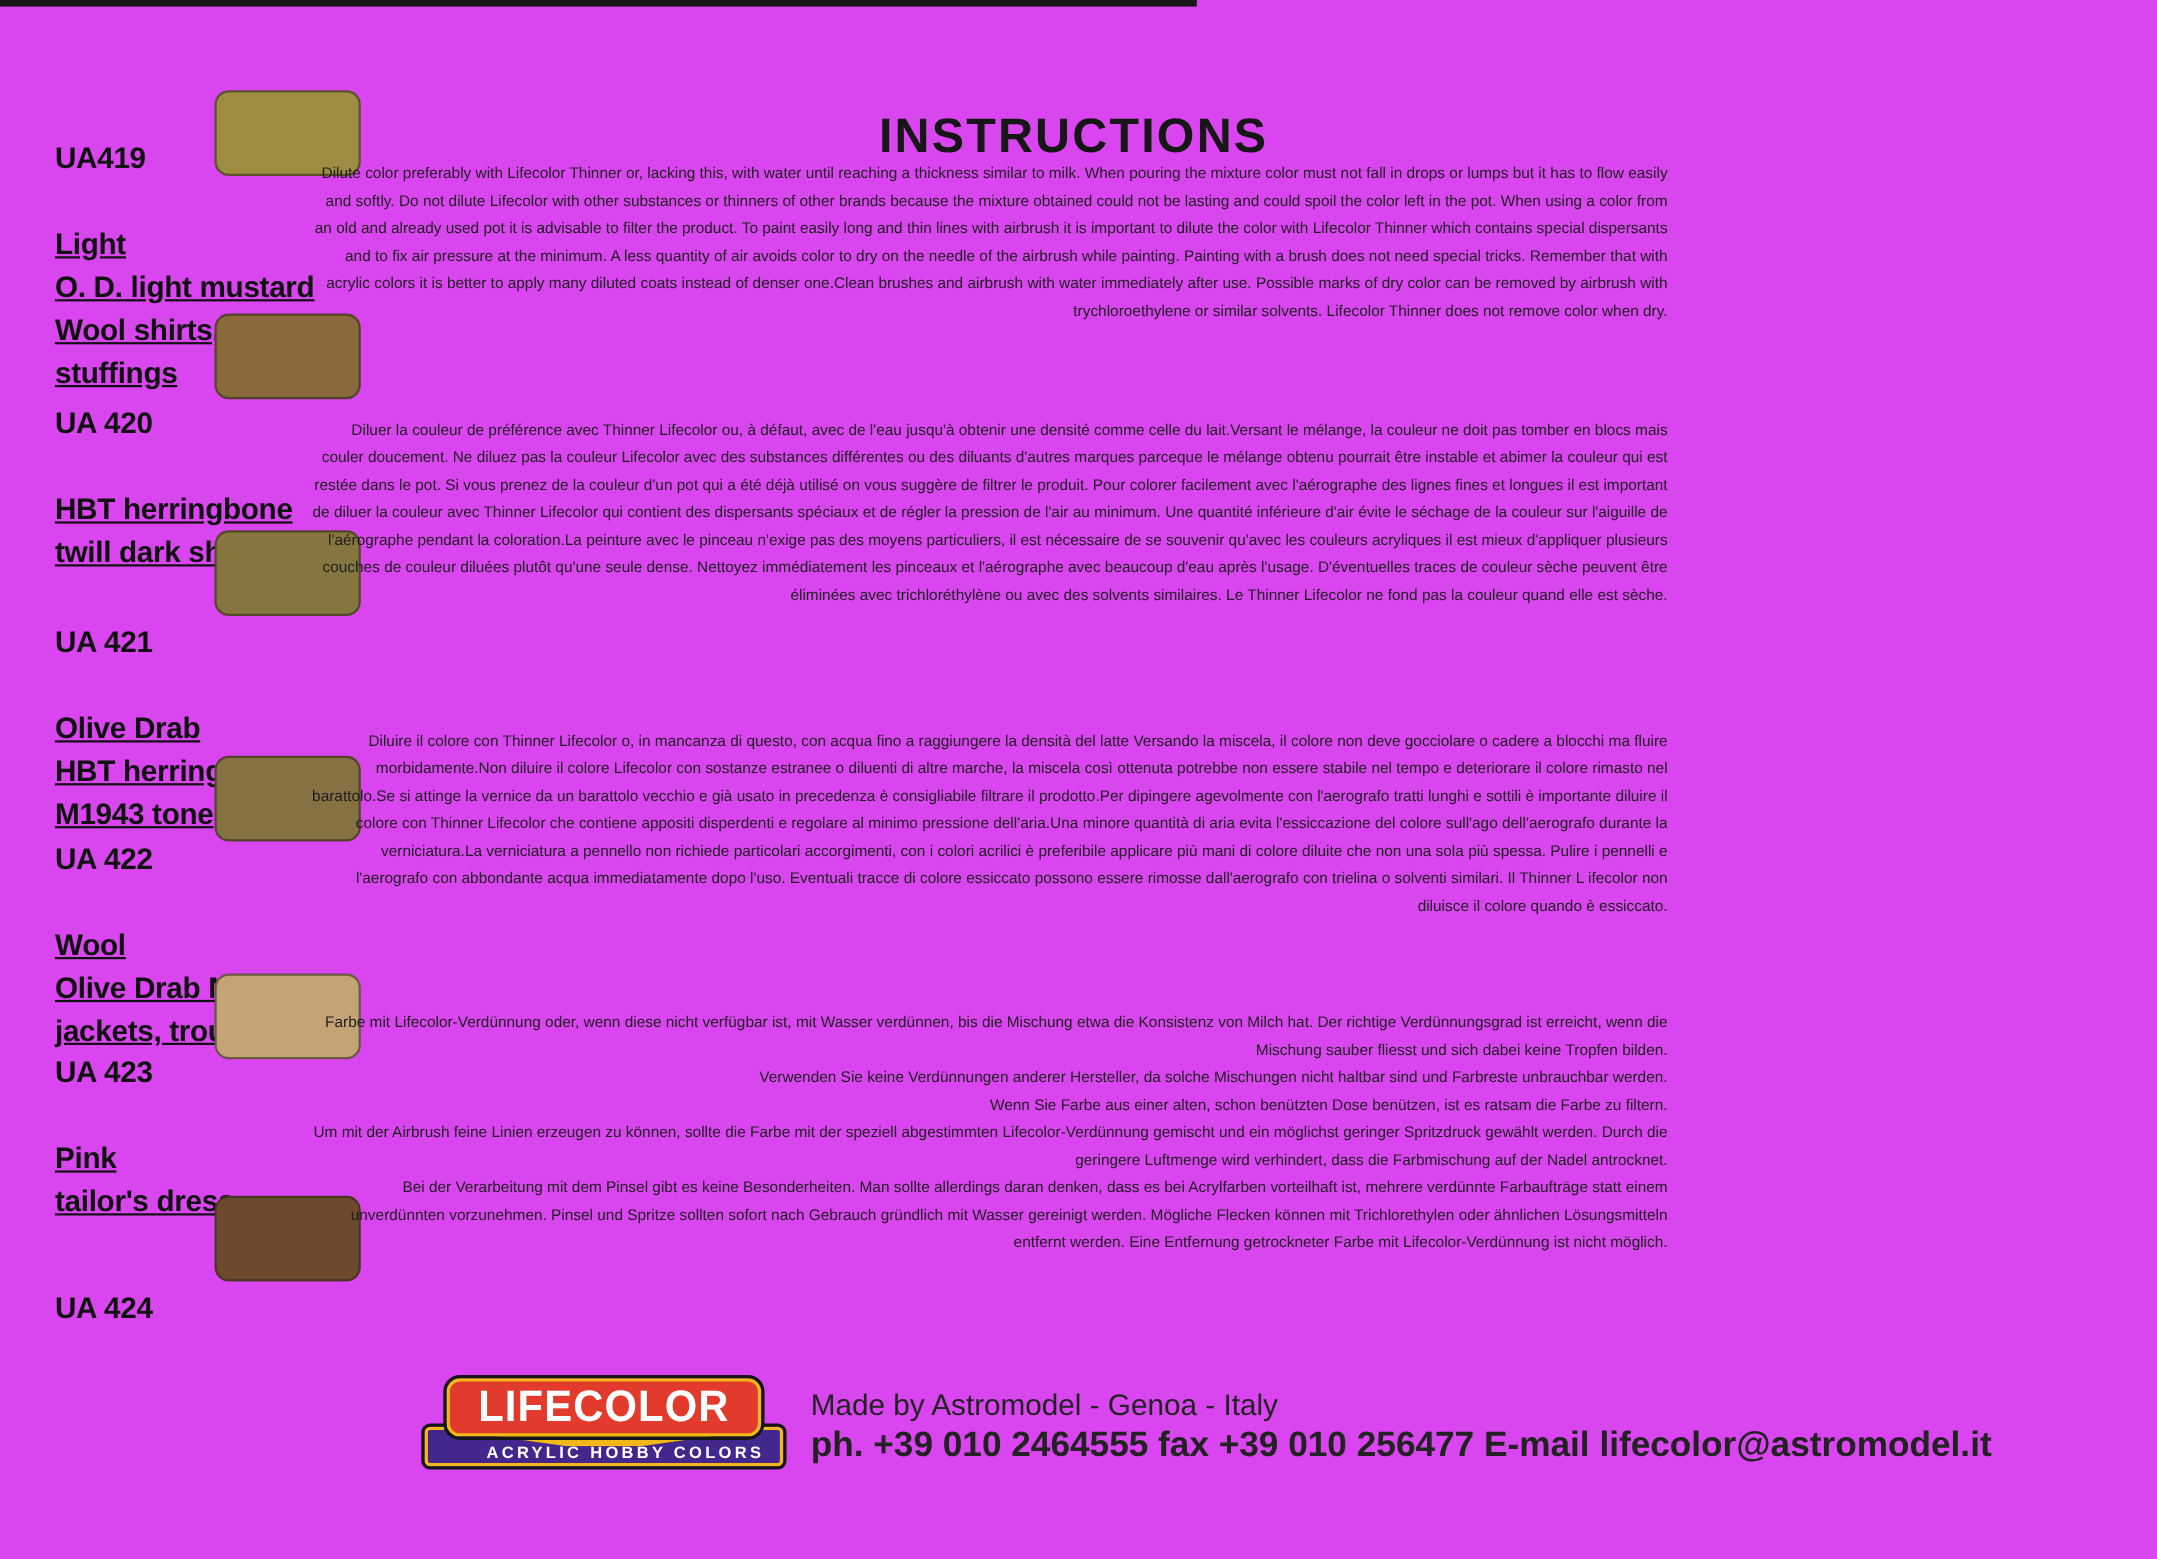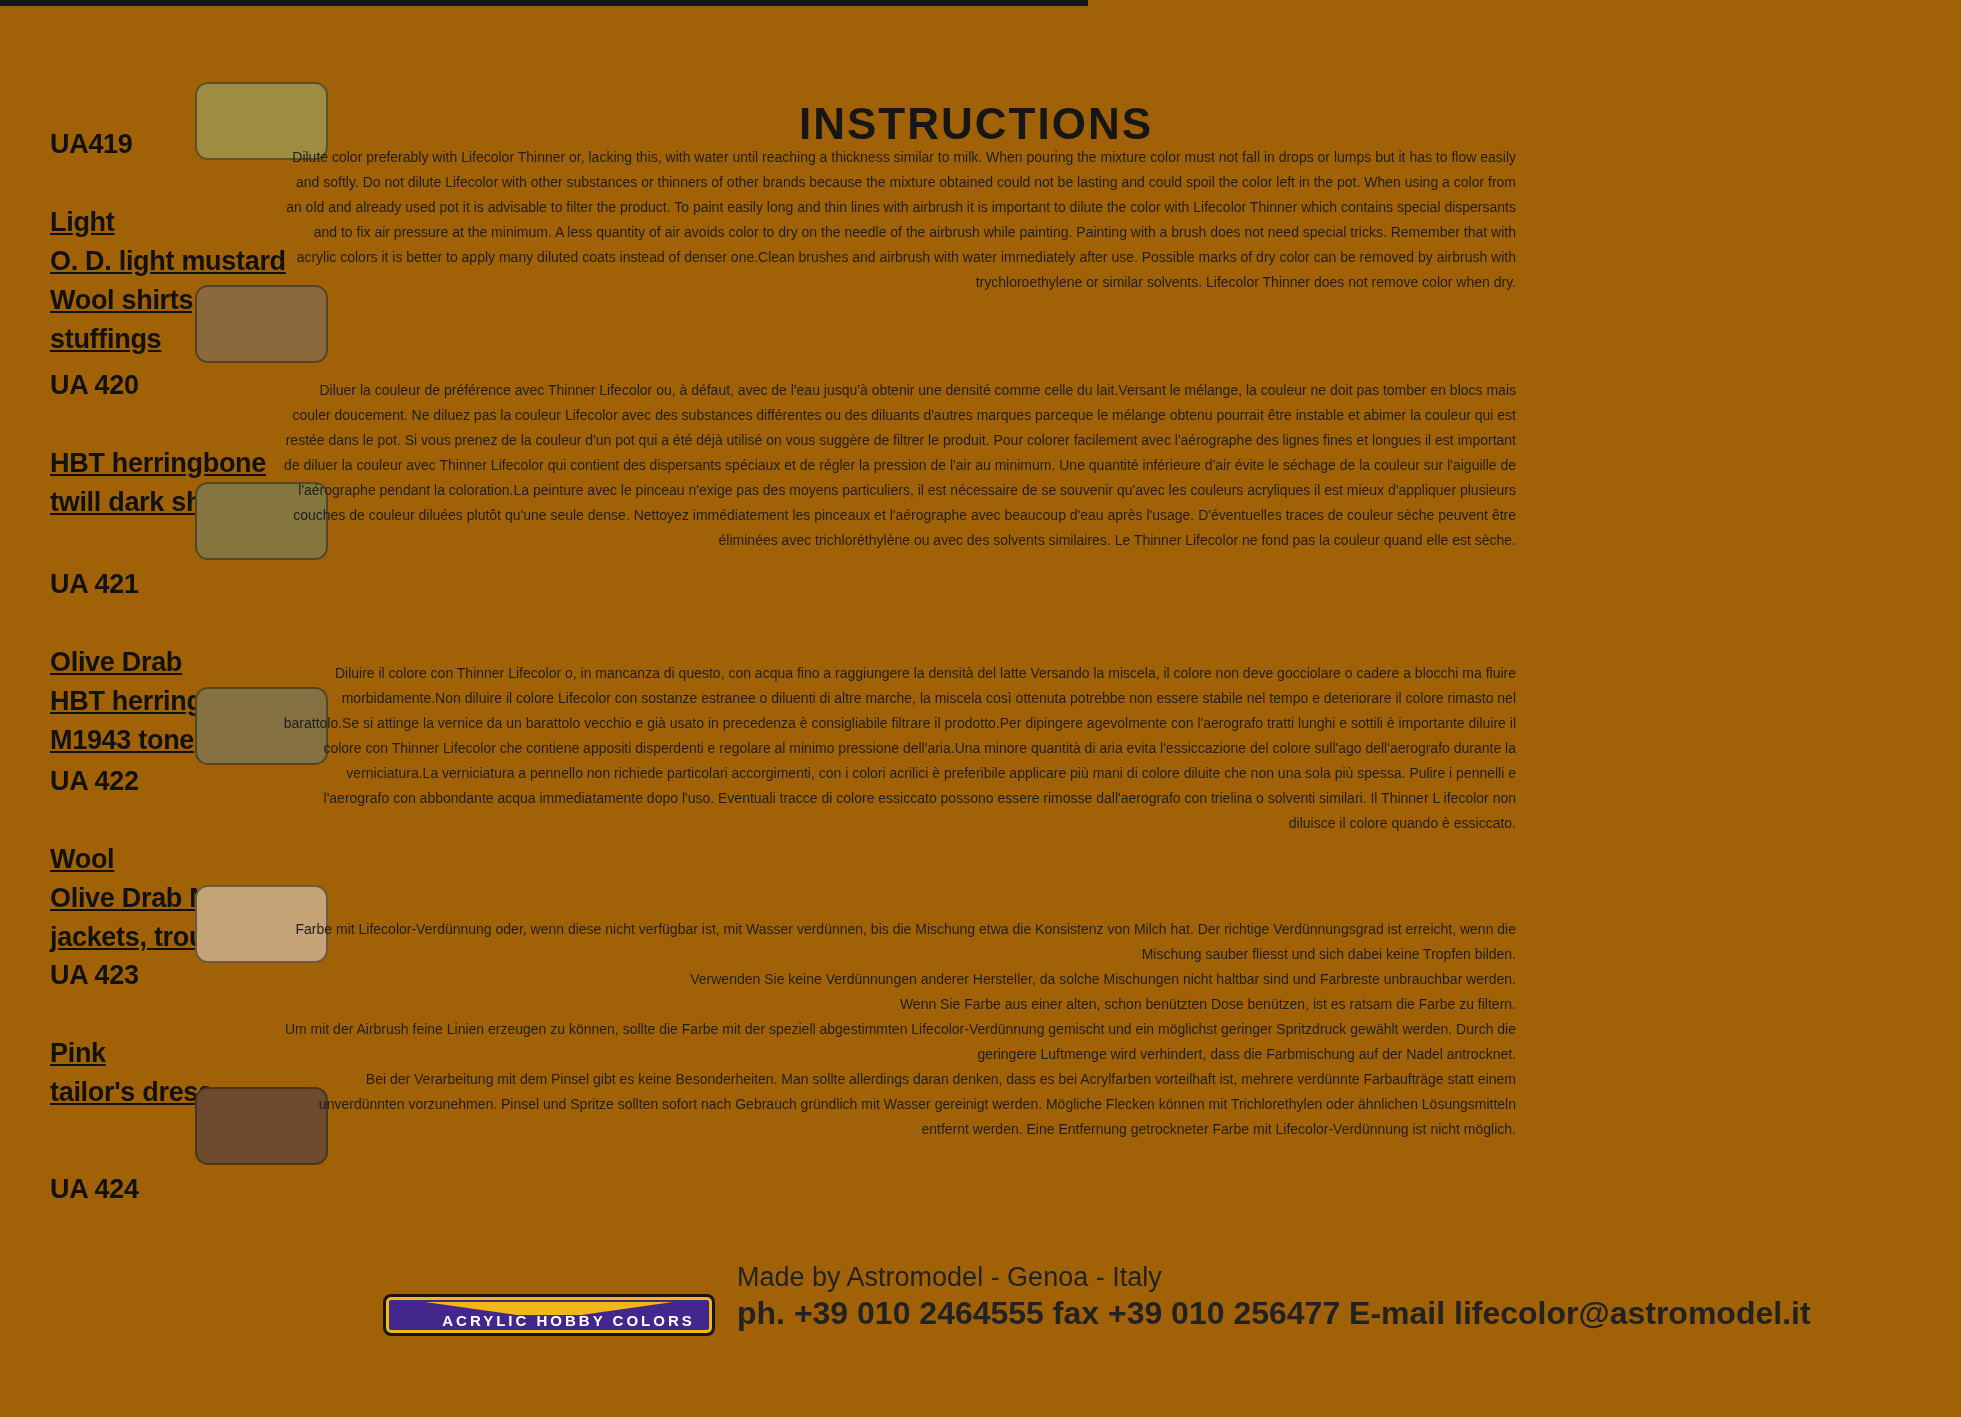--- a/index.html
+++ b/index.html
@@ -1,17 +1,17 @@
 <!DOCTYPE html>
 <html><head>
 <meta charset="utf-8">
 <style>
   html,body{margin:0;padding:0;background:#e8e8e8;}
   #canvas{
-    position:relative;width:1961px;height:1417px;background:#a16207;
+    position:relative;width:1961px;height:1417px;background:#d946ef;
     font-family:"Liberation Sans",sans-serif;color:#1c1c1c;overflow:hidden;
   }
   .scan-line{position:absolute;left:0;top:0;width:1088px;height:6px;background:#161616;}
 
   
   .entry{position:absolute;left:50px;width:345px;}
   .e1{top:82px}.e2{top:285px}.e3{top:482px}.e4{top:687px}.e5{top:885px}.e6{top:1087px}
   .swatch{
     position:absolute;left:145px;top:0;width:129px;height:74px;
     border:2px solid rgba(48,42,24,.6);border-radius:13px;
@@ -148,18 +148,21 @@
 Verwenden Sie keine Verdünnungen anderer Hersteller, da solche Mischungen nicht haltbar sind und Farbreste unbrauchbar werden.
 Wenn Sie Farbe aus einer alten, schon benützten Dose benützen, ist es ratsam die Farbe zu filtern.
 Um mit der Airbrush feine Linien erzeugen zu können, sollte die Farbe mit der speziell abgestimmten Lifecolor-Verdünnung gemischt und ein möglichst geringer Spritzdruck gewählt werden. Durch die geringere Luftmenge wird verhindert, dass die Farbmischung auf der Nadel antrocknet.
 Bei der Verarbeitung mit dem Pinsel gibt es keine Besonderheiten. Man sollte allerdings daran denken, dass es bei Acrylfarben vorteilhaft ist, mehrere verdünnte Farbaufträge statt einem unverdünnten vorzunehmen. Pinsel und Spritze sollten sofort nach Gebrauch gründlich mit Wasser gereinigt werden. Mögliche Flecken können mit Trichlorethylen oder ähnlichen Lösungsmitteln entfernt werden. Eine Entfernung getrockneter Farbe mit Lifecolor-Verdünnung ist nicht möglich.</p>
 
   <div class="logo">
     <div class="logo-band">
       <div class="logo-tagline">ACRYLIC HOBBY COLORS</div>
     </div>
     <div class="logo-trapezoid"></div>
+    <div class="logo-red">
+      <span class="logo-brand">LIFECOLOR</span>
+    </div>
   </div>
 
   <div class="footer-made">Made by Astromodel - Genoa - Italy</div>
   <div class="footer-contact">ph. +39 010 2464555 fax +39 010 256477 E-mail lifecolor@astromodel.it</div>
 
 </div>
 
 </body></html>

